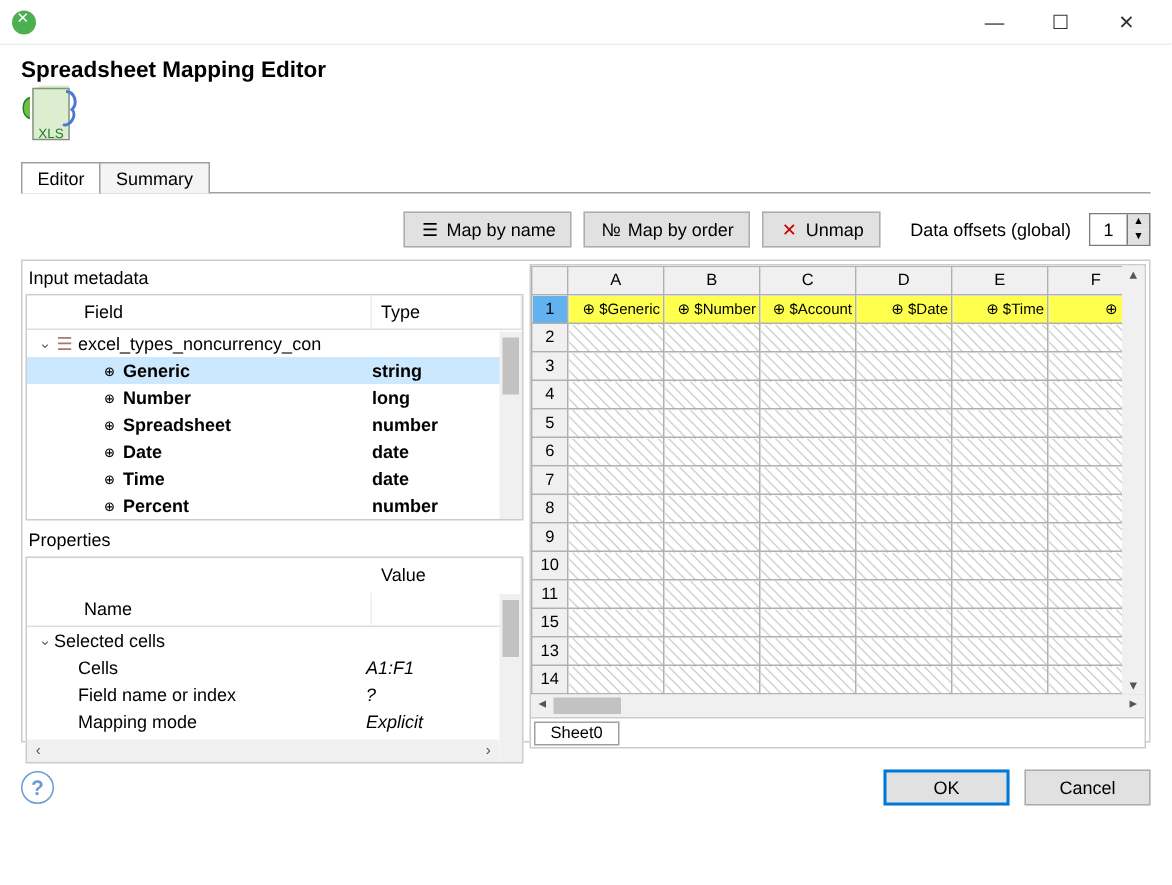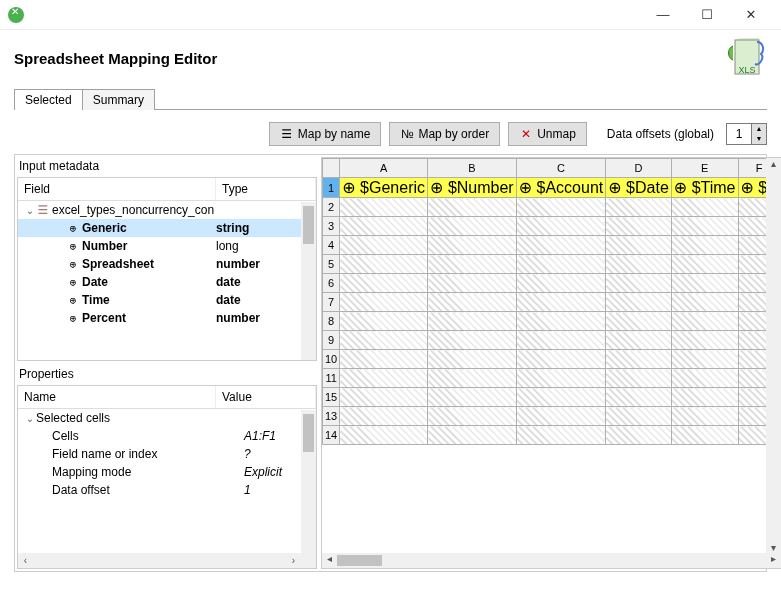--- a/index.html
+++ b/index.html
@@ -5,56 +5,56 @@
 * { box-sizing: border-box; font-family: "Segoe UI", Tahoma, sans-serif; }
 body { margin: 0; padding: 0; background: #fff; width: 781px; height: 590px; overflow: hidden; font-size: 12px; color: #000; }
 
 
 .titlebar { height: 30px; display: flex; align-items: center; padding: 0 8px; background: #fff; border-bottom: 1px solid #eee; }
 .titlebar .app-icon { width: 16px; height: 16px; border-radius: 50%; background: #4caf50; display: inline-block; margin-right: 8px; position: relative; }
 .titlebar .app-icon::after { content: "✕"; position: absolute; left: 3px; top: -1px; color: #fff; font-size: 10px; }
 .titlebar .spacer { flex: 1; }
 .titlebar .win-btn { width: 44px; height: 30px; display: flex; align-items: center; justify-content: center; font-size: 13px; color: #333; }
 
-.header { padding: 6px 14px 10px; display: flex; align-items: center; }
+.header { padding: 6px 14px 10px; display: flex; align-items: flex-start; flex-direction: column; }
 .header h1 { font-size: 15px; font-weight: bold; margin: 2px 0 0 0; flex: 1; }
 .header .xls-icon { width: 40px; height: 42px; }
 
 
 .tabs-container { margin: 0 14px; }
 .tabs-row { display: flex; border-bottom: 1px solid #a0a0a0; }
 .tab { padding: 3px 10px; border: 1px solid #a0a0a0; border-bottom: none; background: #f4f4f4; font-size: 12px; position: relative; top: 1px; }
 .tab.active { background: #fff; }
 .tab + .tab { margin-left: -1px; }
 
 
 .toolbar { margin: 12px 14px 8px; display: flex; gap: 8px; align-items: center; justify-content: flex-end; }
 .toolbar button { height: 24px; padding: 0 10px; border: 1px solid #adadad; background: #e1e1e1; font-size: 12px; display: flex; align-items: center; gap: 4px; }
 .toolbar .label-offsets { margin-left: 12px; margin-right: 4px; }
 .spinner { display: inline-flex; border: 1px solid #7a7a7a; height: 22px; }
 .spinner input { border: none; width: 24px; text-align: center; font-size: 12px; padding: 0; }
 .spinner .arrows { display: flex; flex-direction: column; border-left: 1px solid #7a7a7a; }
 .spinner .arrows span { font-size: 7px; line-height: 10px; width: 14px; text-align: center; background: #e1e1e1; }
 
 
-.main { display: flex; margin: 0 14px 8px; gap: 4px; border: 1px solid #ccc; padding: 2px; height: 418px; }
+.main { display: flex; margin: 0 14px 8px; gap: 4px; border: 1px solid #ccc; padding: 2px; height: 322px; }
 .left-pane { width: 332px; display: flex; flex-direction: column; gap: 4px; }
 .right-pane { flex: 1; display: flex; flex-direction: column; }
 
 .panel-label { font-size: 12px; margin: 2px 0 4px 2px; }
 
 .tree-container, .props-container { border: 1px solid #ccc; background: #fff; overflow: hidden; position: relative; }
 .tree-container { flex: 1 1 52%; }
 .props-container { flex: 1 1 48%; }
 
 .grid-header { display: flex; border-bottom: 1px solid #ddd; background: #fff; justify-content: flex-end; }
 .grid-header div { padding: 4px 6px; border-right: 1px solid #eee; font-size: 12px; }
 .col-field { width: 198px; }
 .col-type { width: 100px; }
-.col-name { width: 198px; }
+.col-name { width: 198px; margin-top: 23px; }
 .col-value { width: 100px; }
 
 .tree-body, .props-body { overflow-y: auto; height: calc(100% - 24px); }
 
 .tree-row { display: flex; height: 18px; align-items: center; font-size: 12px; }
 .tree-row.selected { background: #cce8ff; }
 .tree-row .indent { display: inline-block; }
 .tree-row .expander { width: 12px; display: inline-block; text-align: center; font-size: 10px; color: #666; }
 .tree-row .icon-port { width: 14px; display: inline-block; text-align: center; font-family: monospace; font-size: 11px; }
 .tree-row .icon-port::before { content: "⊕"; }
@@ -75,21 +75,21 @@
 
 
 .sheet-wrap { flex: 1; border: 1px solid #ccc; background: #fff; display: flex; flex-direction: column; }
 .sheet-grid { flex: 1; overflow: hidden; position: relative; }
 table.sheet { border-collapse: collapse; table-layout: fixed; }
 table.sheet th, table.sheet td { border: 1px solid #b0b0b0; font-size: 11px; height: 19px; padding: 0 2px; overflow: hidden; white-space: nowrap; }
 table.sheet th { background: #f0f0f0; font-weight: normal; }
 th.colhdr { background: #62b2f0; color: #000; width: 64px; }
 th.rowhdr { width: 24px; text-align: center; }
 th.corner { width: 24px; background: #f0f0f0; }
-tr.data-row td { background: #ffff4d; font-size: 16px; }
+tr.data-row td { background: #ffff4d; font-size: 10px; text-align: right; }
 tr.data-row th.rowhdr { background: #62b2f0; }
 tr.blank td { background-image: repeating-linear-gradient(45deg, #fff 0 4px, #d0d0d0 4px 5px); }
 .sheet-hscroll { height: 15px; background: #f0f0f0; display: flex; }
 .sheet-hscroll .track { flex: 1; position: relative; }
 .sheet-hscroll .thumb { position: absolute; left: 0; top: 2px; bottom: 2px; width: 45px; background: #c2c2c2; }
 .sheet-hscroll .arrow, .sheet-vscroll .arrow { width: 15px; text-align: center; font-size: 10px; color: #555; }
 .sheet-vscroll { position: absolute; right: 0; top: 0; bottom: 0; width: 15px; background: #f0f0f0; display: flex; flex-direction: column; }
 .sheet-vscroll .track { flex: 1; }
 
 .sheet-tabs { height: 20px; display: flex; align-items: center; padding: 0 2px; border-top: 1px solid #ccc; }
@@ -121,21 +121,21 @@
     <rect x="8" y="4" width="24" height="34" fill="#fff" stroke="#888"></rect>
     <path d="M8 4 L14 2 L32 2 L32 36 L26 38 L8 38 Z" fill="#6fbf44" opacity="0.25"></path>
     <text x="20" y="37" font-size="9" fill="#2a7a2a" text-anchor="middle">XLS</text>
     <path d="M30 6 C36 6 38 14 34 18 C38 22 32 30 28 28" fill="none" stroke="#4a78d6" stroke-width="2"></path>
     <path d="M6 10 C0 12 0 22 6 24" fill="#6fbf44" stroke="#2a7a2a"></path>
   </svg>
 </div>
 
 <div class="tabs-container">
   <div class="tabs-row">
-    <div class="tab active">Selected</div>
+    <div class="tab active">Editor</div>
     <div class="tab">Summary</div>
   </div>
 </div>
 
 <div class="toolbar">
   <button>
       <span class="icon-sm">☰</span>
       <span>Map by name</span>
     </button>
   <button>
@@ -175,21 +175,21 @@
             <div class="tree-row selected">
               <span class="indent" style="width:48px"></span>
               <span class="icon-port"></span>
               <span class="field-lbl" style="font-weight:bold">Generic</span>
               <span class="type-cell" style="font-weight:bold">string</span>
             </div>
             <div class="tree-row">
               <span class="indent" style="width:48px"></span>
               <span class="icon-port"></span>
               <span class="field-lbl" style="font-weight:bold">Number</span>
-              <span class="type-cell" style="font-weight:normal">long</span>
+              <span class="type-cell" style="font-weight:bold">long</span>
             </div>
             <div class="tree-row">
               <span class="indent" style="width:48px"></span>
               <span class="icon-port"></span>
               <span class="field-lbl" style="font-weight:bold">Spreadsheet</span>
               <span class="type-cell" style="font-weight:bold">number</span>
             </div>
             <div class="tree-row">
               <span class="indent" style="width:48px"></span>
               <span class="icon-port"></span>
@@ -410,20 +410,23 @@
           <span class="arrow">▾</span>
         </div>
       </div>
       <div class="sheet-hscroll">
         <span class="arrow">◂</span>
         <div class="track">
             <div class="thumb"></div>
           </div>
         <span class="arrow">▸</span>
       </div>
+      <div class="sheet-tabs">
+        <div class="sheet-tab">Sheet0</div>
+      </div>
     </div>
   </div>
 </div>
 
 <div class="footer">
   <div class="help-icon">?</div>
   <div class="spacer"></div>
   <button class="primary">OK</button>
   <button>Cancel</button>
 </div>

